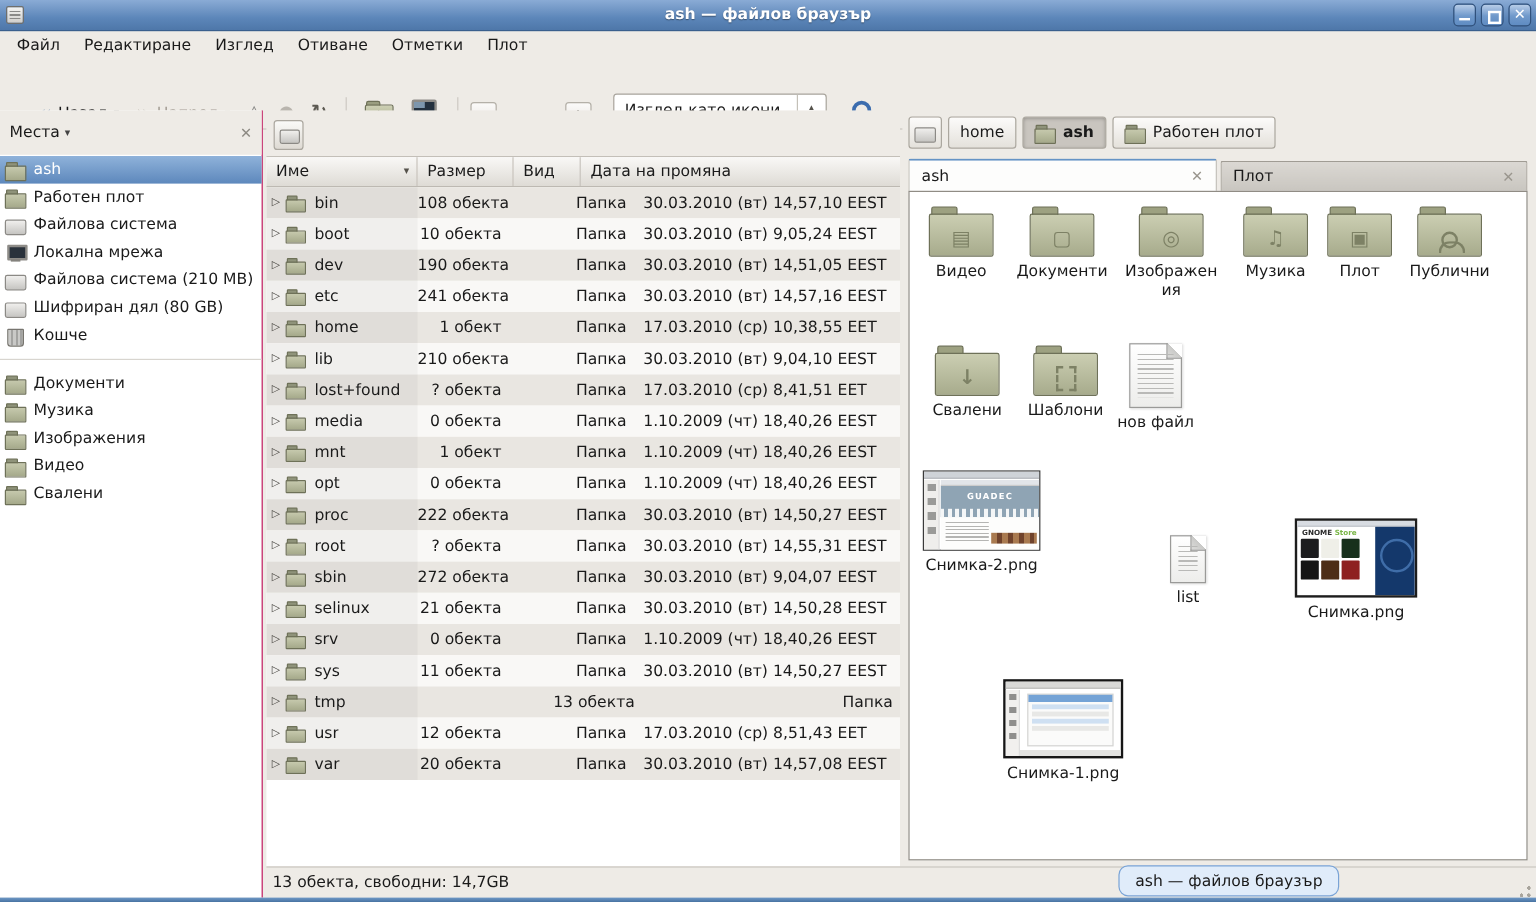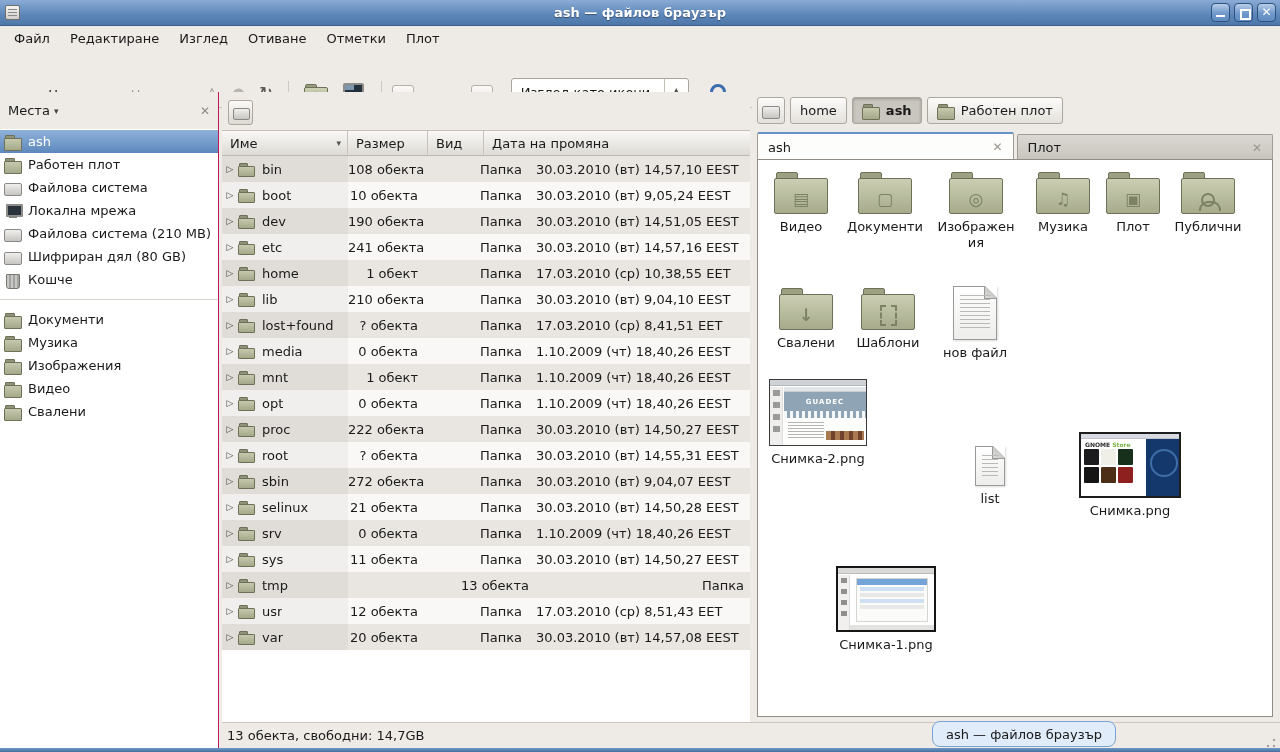--- a/index.html
+++ b/index.html
@@ -215,22 +215,22 @@
 
   
   .ico-0 { left:10px;  top:12px;  width:66px; }
   .ico-1 { left:86px;  top:12px;  width:82px; }
   .ico-2 { left:178px; top:12px;  width:80px; }
   .ico-3 { left:272px; top:12px;  width:66px; }
   .ico-4 { left:346px; top:12px;  width:58px; }
   .ico-5 { left:412px; top:12px;  width:76px; }
   .ico-6 { left:14px;  top:128px; width:68px; }
   .ico-7 { left:94px;  top:128px; width:72px; }
-  .ico-8 { left:182px; top:126px; width:70px; }
-  .ico-9 { left:8px;   top:219px; width:104px; }
+  .ico-8 { left:170px; top:126px; width:70px; }
+  .ico-9 { left:8px;   top:232px; width:104px; }
   .ico-10{ left:200px; top:286px; width:64px; }
   .ico-11{ left:318px; top:272px; width:108px; }
   .ico-12{ left:74px;  top:406px; width:108px; }
 
   
   .statusbar { position:absolute; left:222px; right:0; top:722px; height:26px; background:#eeebe6;
     border-top:1px solid #cbc7c0; display:flex; align-items:center; padding-left:5px; }
   .grip { position:absolute; right:3px; bottom:3px; width:14px; height:14px;
     background:
       radial-gradient(circle at 11px 11px,#a9a59d 1.4px,transparent 1.6px),

